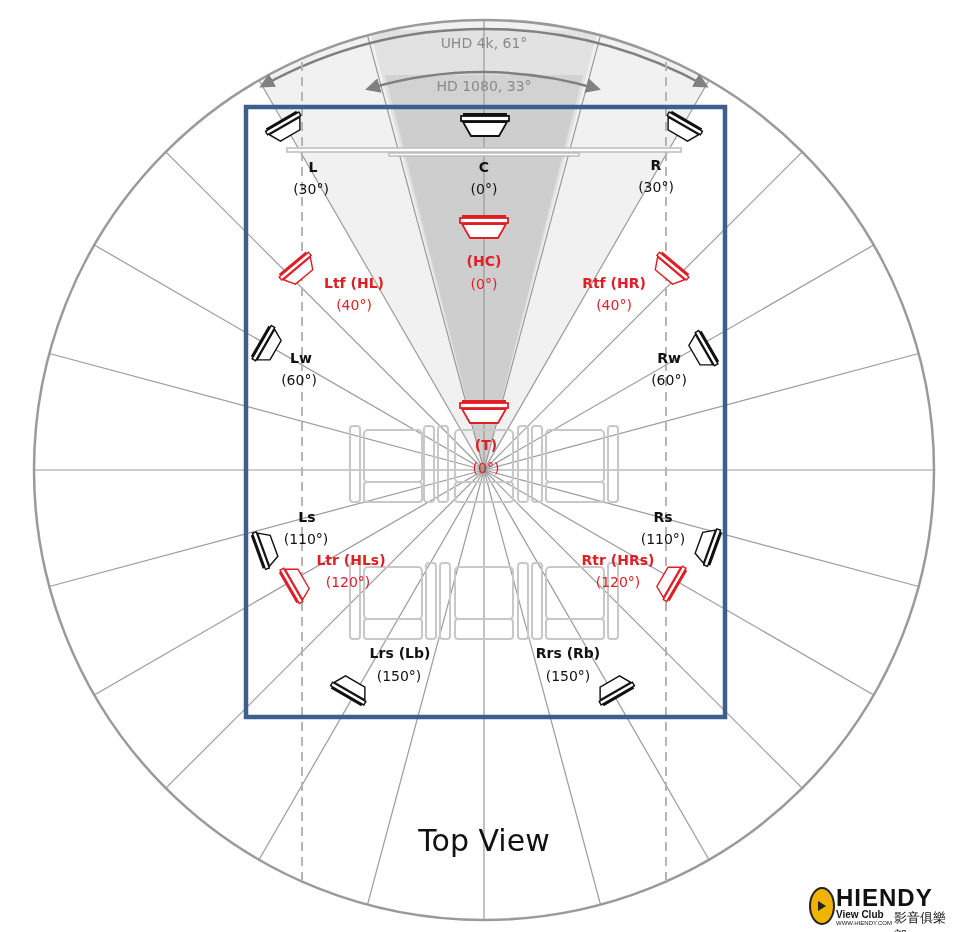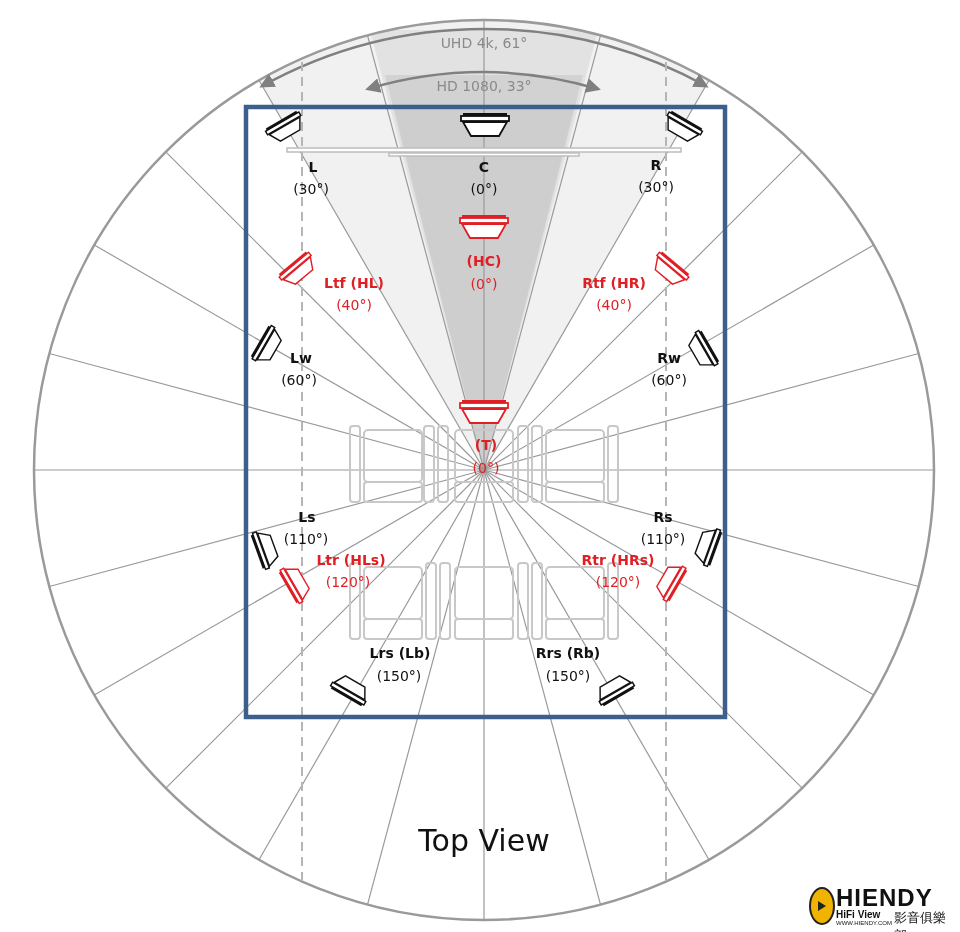--- a/index.html
+++ b/index.html
@@ -188,17 +188,17 @@
 
   <text class="title" x="484" y="851">Top View</text>
 </svg>
 
 <div id="logo">
   <svg class="logo-mark" viewBox="0 0 30 40">
     <ellipse cx="16" cy="20" rx="12" ry="18" fill="#f0b400" stroke="#222" stroke-width="2"></ellipse>
     <path d="M12,15 L20,20 L12,25 Z" fill="#222"></path>
   </svg>
   <div class="logo-main">HIENDY</div>
-  <div class="logo-sub">HiFi View</div>
+  <div class="logo-sub">View Club</div>
   <div class="logo-url">WWW.HIENDY.COM</div>
   <div class="logo-cn">影音俱樂部</div>
 </div>
 </div>
 
 </body></html>

